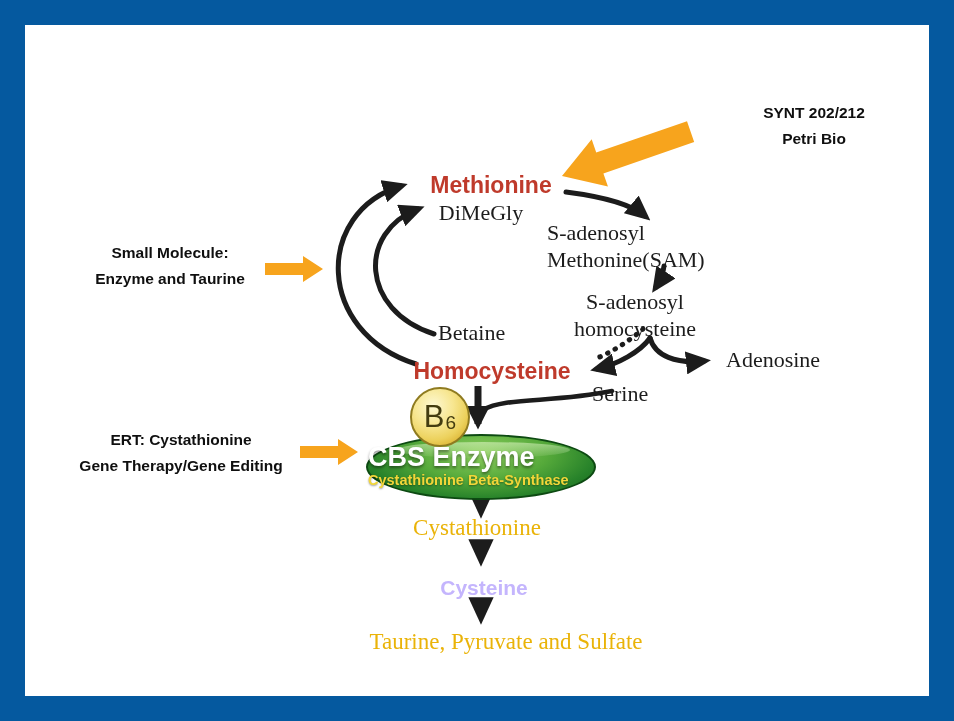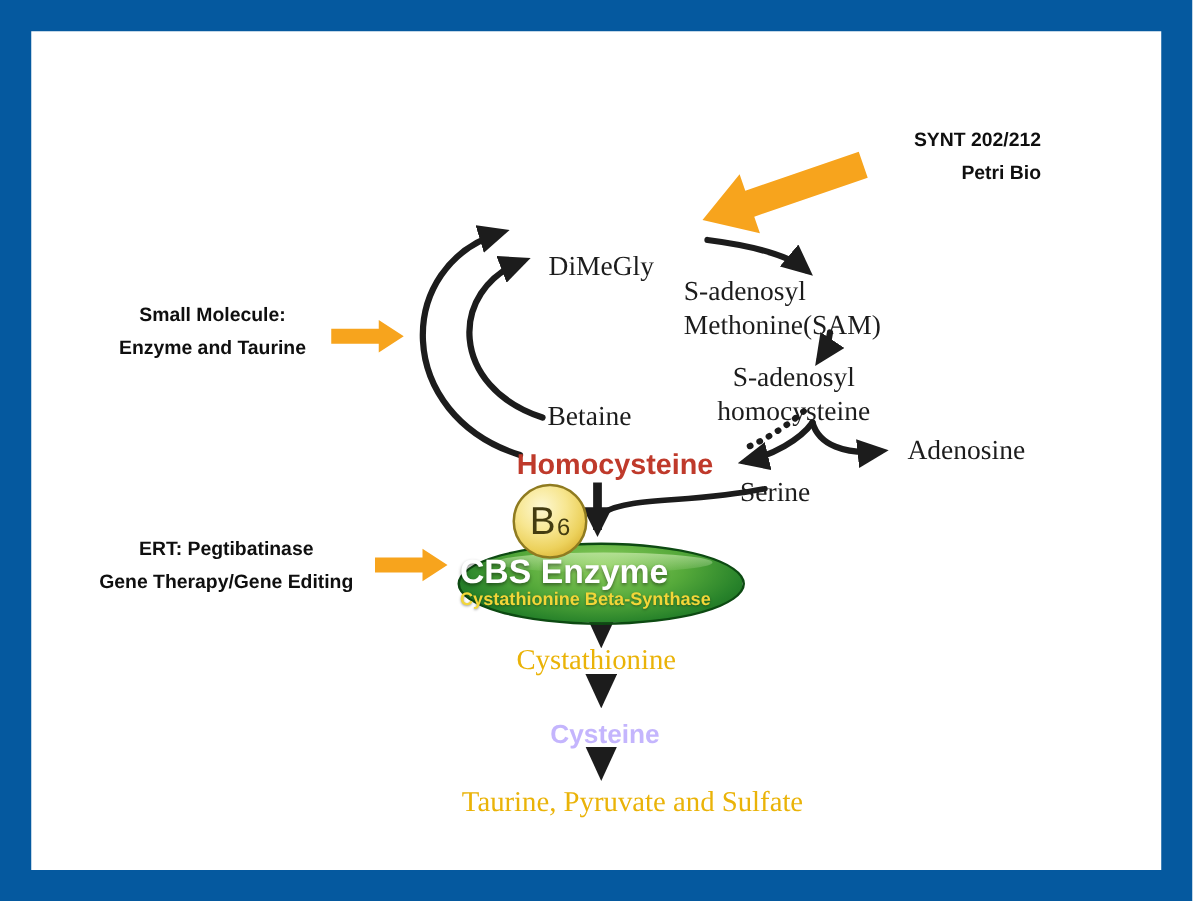--- a/index.html
+++ b/index.html
@@ -67,33 +67,34 @@
 
     <path d="M 481,503 L 481,511" fill="none" stroke="#1c1c1c" stroke-width="5.5" marker-end="url(#ah)"></path>
     <path d="M 481,548 L 481,559" fill="none" stroke="#1c1c1c" stroke-width="5.5" marker-end="url(#ah)"></path>
     <path d="M 481,606 L 481,617" fill="none" stroke="#1c1c1c" stroke-width="5.5" marker-end="url(#ah)"></path>
 
     <polygon points="0,0 40,-25 40,-11 136,-11 136,11 40,11 40,25" fill="#f7a41d" transform="translate(562,176) rotate(-19)"></polygon>
     <polygon points="0,0 -20,13 -20,6 -58,6 -58,-6 -20,-6 -20,-13" fill="#f7a41d" transform="translate(323,269)"></polygon>
     <polygon points="0,0 -20,13 -20,6 -58,6 -58,-6 -20,-6 -20,-13" fill="#f7a41d" transform="translate(358,452)"></polygon>
   </svg>
 
-  <div class="lbl ann center" style="left:782px;top:100px;text-align:right;">
+  <div class="lbl ann center" style="left:814px;top:100px;">
     <div>SYNT 202/212</div>
     <div>Petri Bio</div>
   </div>
   <div class="lbl ann center" style="left:170px;top:240px;">
     <div>Small Molecule:</div>
     <div>Enzyme and Taurine</div>
   </div>
   <div class="lbl ann center" style="left:181px;top:427px;">
-    <div>ERT: Pegtibatinase</div>
+    <div>ERT: Cystathionine</div>
     <div>Gene Therapy/Gene Editing</div>
   </div>
 
+  <div class="lbl red center" style="left:491px;top:172px;">Methionine</div>
   <div class="lbl serif center" style="left:481px;top:199px;">DiMeGly</div>
   <div class="lbl serif" style="left:547px;top:219px;">
     <div>S-adenosyl</div>
     <div>Methonine(SAM)</div>
   </div>
   <div class="lbl serif center" style="left:635px;top:288px;">
     <div>S-adenosyl</div>
     <div>homocysteine</div>
   </div>
   <div class="lbl serif" style="left:726px;top:346px;">Adenosine</div>

